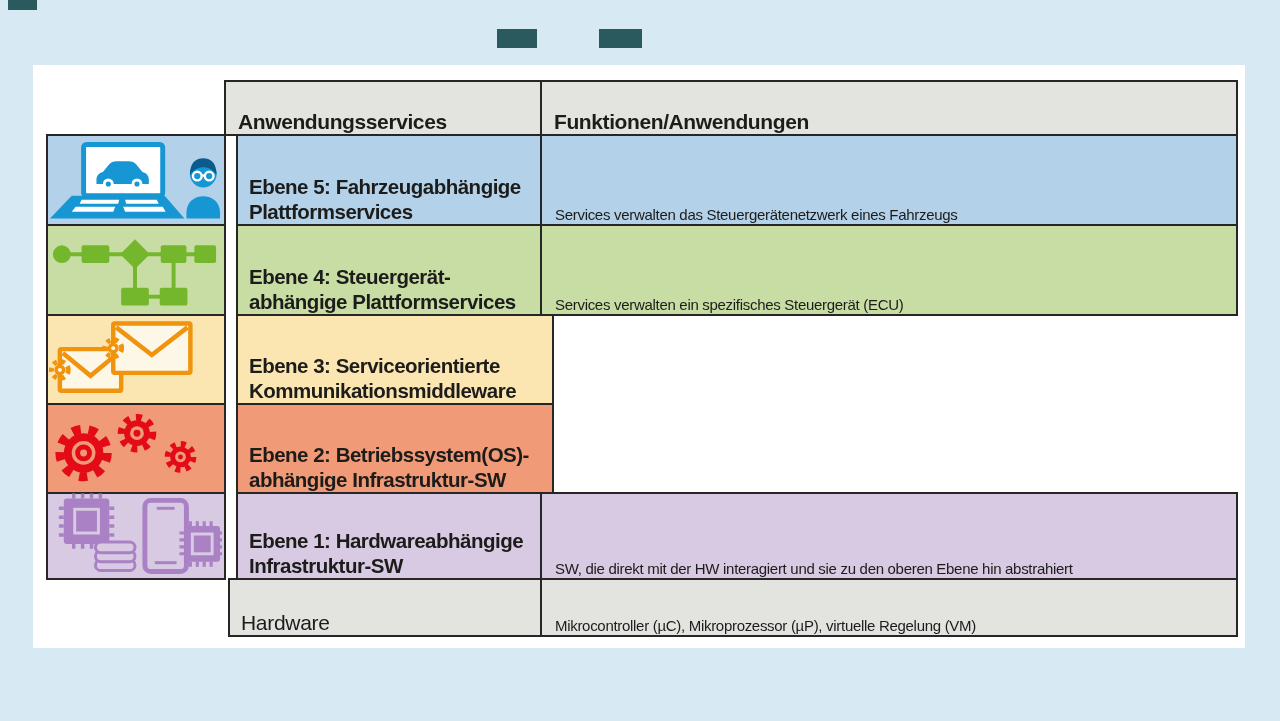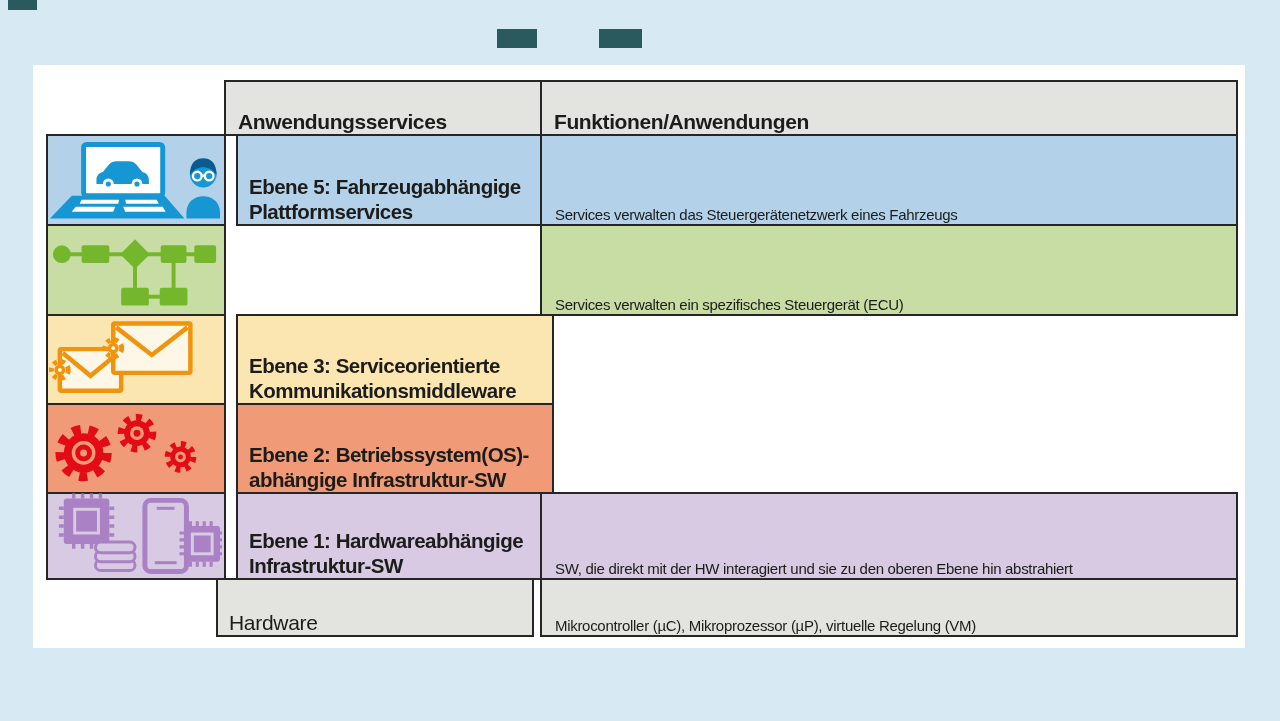--- a/index.html
+++ b/index.html
@@ -24,21 +24,21 @@
 
   .bg5{background:var(--row5_bg);} .bg4{background:var(--row4_bg);} .bg3{background:var(--row3_bg);}
   .bg2{background:var(--row2_bg);} .bg1{background:var(--row1_bg);}
 
   
   .hdr-c1{left:224px;top:80px;width:318px;height:56px;}
   .hdr-c2{left:540px;top:80px;width:698px;height:56px;}
   .r5{top:134px;height:92px;} .r4{top:224px;height:92px;} .r3{top:314px;height:91px;}
   .r2{top:403px;height:91px;} .r1{top:492px;height:88px;}
   .ci{left:46px;width:180px;} .c1{left:236px;width:318px;} .c2{left:540px;width:698px;}
-  .hw-c1{left:216px;top:578px;width:318px;height:59px;}
+  .hw-c1{left:228px;top:578px;width:318px;height:59px;}
   .hw-c2{left:540px;top:578px;width:698px;height:59px;}
 
   svg{display:block;}
   .fb{fill:var(--icon_blue);} .sb{stroke:var(--icon_blue);} .fdb{fill:var(--icon_blue_dark);}
   .sw{stroke:#ffffff;} .fw{fill:#ffffff;}
   .fg{fill:var(--icon_green);} .sg{stroke:var(--icon_green);}
   .fo{fill:var(--icon_orange);} .so{stroke:var(--icon_orange);} .h3f{fill:var(--envelope_fill);}
   .fr{fill:var(--icon_red);} .sr{stroke:var(--icon_red);} .h2f{fill:var(--row2_bg);}
   .fp{fill:var(--icon_purple);} .sp{stroke:var(--icon_purple);} .h1f{fill:var(--row1_bg);}
   .nf{fill:none;}
@@ -101,20 +101,23 @@
       <line class="sg" x1="100" y1="69" x2="115" y2="69" stroke-width="4"></line>
       <circle class="fg" cx="14" cy="26" r="9"></circle>
       <rect class="fg" x="34" y="17" width="28" height="18" rx="2"></rect>
       <polygon class="fg" points="88,11 103,26 88,41 73,26"></polygon>
       <rect class="fg" x="114" y="17" width="26" height="18" rx="2"></rect>
       <rect class="fg" x="148" y="17" width="22" height="18" rx="2"></rect>
       <rect class="fg" x="74" y="60" width="28" height="18" rx="2"></rect>
       <rect class="fg" x="113" y="60" width="28" height="18" rx="2"></rect>
     </svg>
   </div>
+  <div class="cell label-cell bg4 c1 r4">
+    <span>Ebene 4: Steuergerät-abhängige Plattformservices</span>
+  </div>
   <div class="cell fn-cell bg4 c2 r4">
     <span>Services verwalten ein spezifisches Steuergerät (ECU)</span>
   </div>
 
   <div class="cell icon-cell bg3 ci r3">
     <svg width="176" height="86" viewBox="0 0 178 86">
       <g transform="translate(12,32)">
         <rect class="h3f so" x="0" y="0" width="62" height="42" rx="1.5" stroke-width="4.5"></rect>
         <polyline class="so nf" points="3,4 31,27 59,4" stroke-width="4.5"></polyline>
         <circle class="so nf" cx="0" cy="21" r="8.5" stroke-width="5" stroke-dasharray="4 4.2"></circle>

